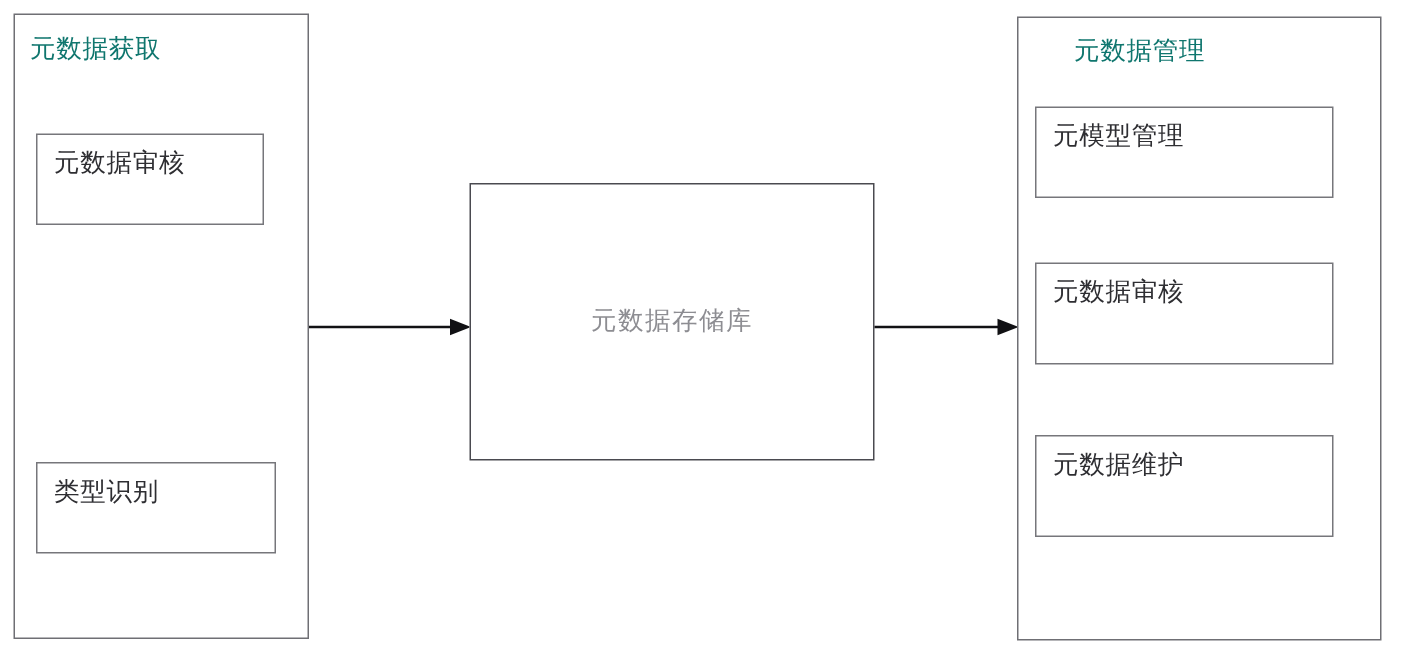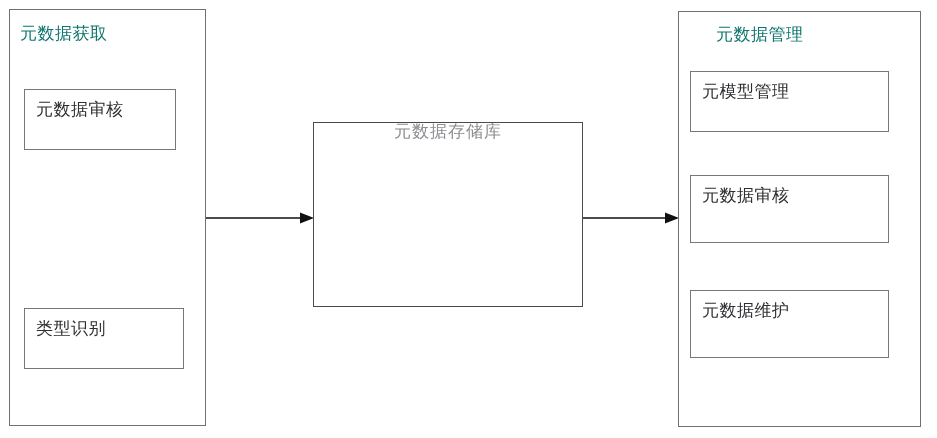--- a/index.html
+++ b/index.html
@@ -44,21 +44,21 @@
     line-height: 1.2;
     white-space: nowrap;
     letter-spacing: 0.5px;
   }
   .centerbox {
     position: absolute;
     box-sizing: border-box;
     border: 1.6px solid #4a4a50;
     background: #ffffff;
     display: flex;
-    align-items: flex-start;
+    align-items: center;
     justify-content: center;
   }
   .centerbox-label {
     color: #8d8d92;
     font-size: 17px;
     line-height: 1;
     white-space: nowrap;
     letter-spacing: 1px;
   }
   .arrow {

